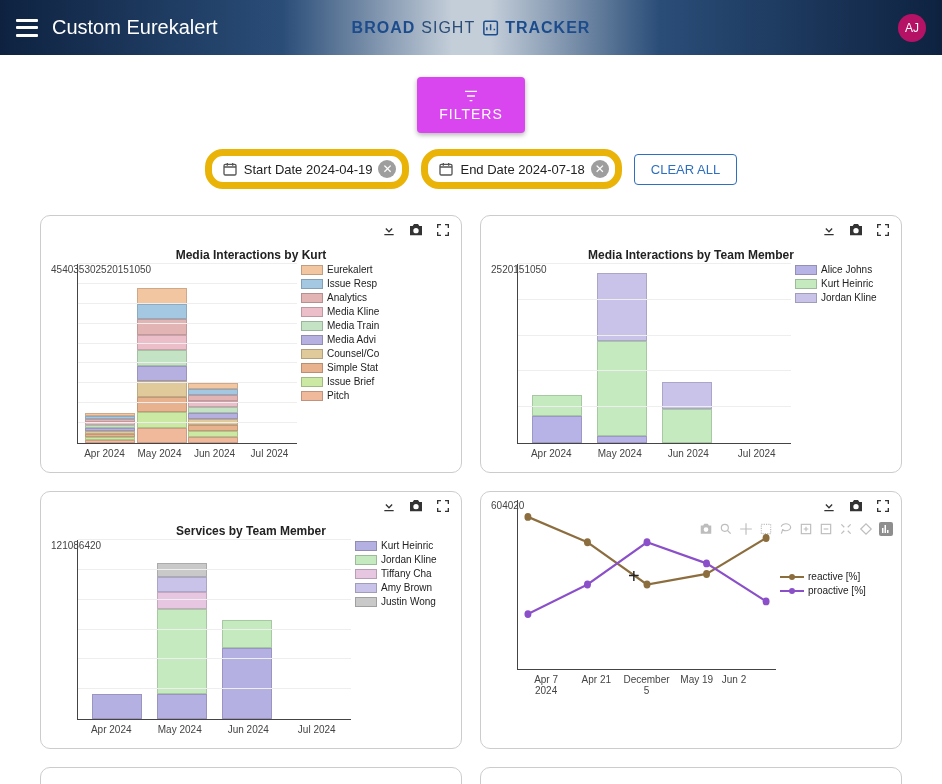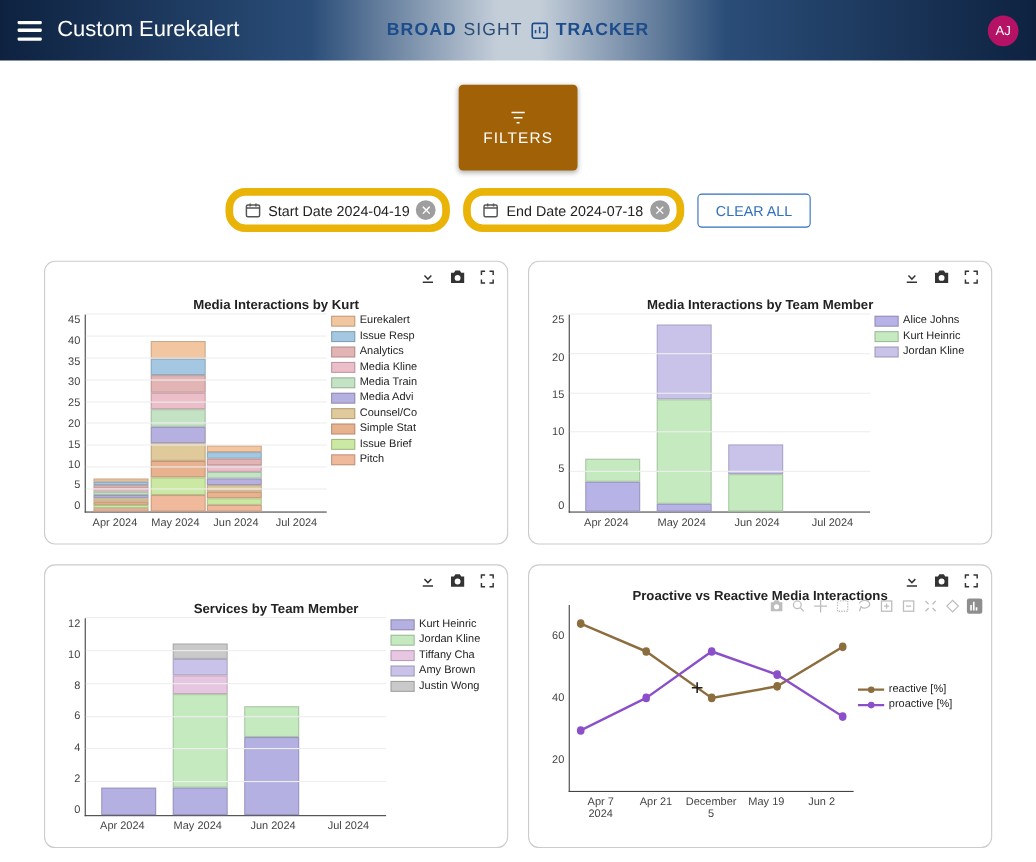--- a/index.html
+++ b/index.html
@@ -18,42 +18,42 @@
   .page-title { color:#fff; font-size:20px; margin-left:14px; font-weight:400; }
   .brand { position:absolute; left:50%; transform:translateX(-50%); display:flex; align-items:center; gap:6px; font-weight:700; letter-spacing:1px; color:#1c4c8c; font-size:16px; }
   .brand .broad { font-weight:700; }
   .brand .sight { color:#2a4d78; font-weight:400; }
   .brand .tracker { color:#1c4c8c; font-weight:700; }
   .brand svg { vertical-align:middle; }
   .avatar { width:28px; height:28px; border-radius:50%; background:#b61265; color:#fff; font-size:12px; display:flex; align-items:center; justify-content:center; margin-left:auto; font-weight:500; }
 
   
   .filter-zone { text-align:center; padding:22px 0 10px; }
-  .filters-btn { display:inline-flex; flex-direction:column; align-items:center; justify-content:center; background:#a16207; color:#fff; border-radius:4px; padding:22px 22px; box-shadow:0 2px 5px rgba(0,0,0,.3); cursor:pointer; }
+  .filters-btn { display:inline-flex; flex-direction:column; align-items:center; justify-content:center; background:#d946ef; color:#fff; border-radius:4px; padding:11px 22px; box-shadow:0 2px 5px rgba(0,0,0,.3); cursor:pointer; }
   .filters-btn svg { margin-bottom:2px; }
   .filters-btn span { font-size:14px; letter-spacing:1px; }
 
   .chips { display:flex; justify-content:center; gap:12px; margin-top:16px; align-items:center; }
   .chip { border:7px solid #eab308; border-radius:18px; padding:4px 6px 4px 10px; display:flex; align-items:center; gap:6px; font-size:13px; background:#fff; }
   .chip .cal { color:#555; display:flex; }
   .chip .x { width:18px; height:18px; border-radius:50%; background:#9e9e9e; color:#fff; display:flex; align-items:center; justify-content:center; font-size:12px; cursor:pointer; }
   .clear-all { border:1px solid #2f6fbf; color:#2f6fbf; background:#fff; border-radius:4px; padding:7px 16px; font-size:13px; cursor:pointer; }
 
   
   .grid { display:grid; grid-template-columns:1fr 1fr; gap:18px; padding:16px 40px 0; }
   .card { border:1px solid #ccc; border-radius:10px; padding:6px 10px 8px; position:relative; height:258px; background:#fff; overflow:hidden; }
   .card.short { height:42px; }
 
   .card-tools { position:absolute; top:6px; right:10px; display:flex; gap:10px; color:#3a3a3a; }
   .card-tools svg { cursor:pointer; }
 
   .chart-title { text-align:center; font-size:12px; font-weight:700; margin-top:26px; }
 
   .chart-wrap { display:flex; height:180px; margin-top:2px; }
-  .yaxis { display:flex; flex-direction:column; justify-content:space-between; font-size:10px; color:#444; text-align:right; padding:0 4px 0 0; width:26px; }
+  .yaxis { display:flex; justify-content:space-between; font-size:10px; color:#444; text-align:right; padding:0 4px 0 0; width:26px; }
   .plot { flex:1; border-left:1px solid #444; border-bottom:1px solid #444; position:relative; display:flex; align-items:flex-end; justify-content:space-around; padding:0 6px; }
   .grid-line { position:absolute; left:0; right:0; border-top:1px solid #eee; }
   .xaxis { display:flex; justify-content:flex-end; font-size:10px; color:#444; margin-left:26px; margin-top:4px; }
   .xaxis.shift { margin-left:26px; width:calc(100% - 26px - 100px); }
   .xaxis div { text-align:center; flex:1; }
 
   .bar-stack { width:50px; display:flex; flex-direction:column-reverse; }
   .seg { width:100%; border:1px solid rgba(0,0,0,.15); }
 
   .legend { width:100px; font-size:10px; overflow:hidden; padding-left:4px; }
@@ -435,21 +435,20 @@
       <svg width="14" height="14" viewBox="0 0 24 24" fill="none" stroke="#888" stroke-width="2">
           <path d="M4 4l5 5M20 4l-5 5M4 20l5-5M20 20l-5-5"></path>
         </svg>
       <svg width="14" height="14" viewBox="0 0 24 24" fill="none" stroke="#888" stroke-width="2">
           <path d="M3 12l9-9 9 9-9 9z"></path>
         </svg>
       <svg class="dark" width="14" height="14" viewBox="0 0 24 24" fill="#fff">
           <path d="M4 20V10h3v10H4zm5 0V4h3v16H9zm5 0v-6h3v6h-3z"></path>
         </svg>
     </div>
-    <div class="chart-title" style="margin-top:14px;">Proactive vs Reactive Media Interactions</div>
     <div class="chart-wrap" style="height:170px;">
       <div class="yaxis" id="y3" style="justify-content:space-around;">
           <div>60</div>
           <div>40</div>
           <div>20</div>
         </div>
       <div class="line-plot" id="plot3">
         <svg id="linesvg" width="100%" height="100%" viewBox="0 0 260 150" preserveAspectRatio="none" style="position:absolute;inset:0;">
             <path d="M10 15 L70 37.5 L130 75 L190 65.625 L250 33.75 " fill="none" stroke="#8c6d3e" stroke-width="2"></path>
             <circle cx="10" cy="15" r="3.5" fill="#8c6d3e"></circle>
@@ -481,21 +480,21 @@
             </svg>
             <span>proactive [%]</span>
           </div>
         </div>
     </div>
     <div class="line-xaxis" id="x3" style="margin-left:26px;margin-right:115px;">
         <div style="text-align: center; flex: 1 1 0%;">Apr 7<br>2024</div>
         <div style="text-align: center; flex: 1 1 0%;">Apr 21</div>
         <div style="text-align: center; flex: 1 1 0%;">December 5</div>
         <div style="text-align: center; flex: 1 1 0%;">May 19</div>
-        <div style="text-align: center; flex: 1 1 0%;">Jun 2</div>
+        <div style="flex: 1 1 0%;">Jun 2</div>
       </div>
   </div>
 
   <div class="card short">
     <div class="card-tools" style="top:auto;bottom:-2px;">
       <svg width="16" height="16" viewBox="0 0 24 24" fill="#333">
           <path d="M12 3v10l4-4 1.4 1.4L12 16 6.6 10.4 8 9l4 4V3h0zM5 18h14v2H5z"></path>
         </svg>
       <svg width="18" height="16" viewBox="0 0 24 24" fill="#333">
           <path d="M9 3h6l2 3h4v14H3V6h4l2-3zm3 6a4 4 0 100 8 4 4 0 000-8z"></path>

